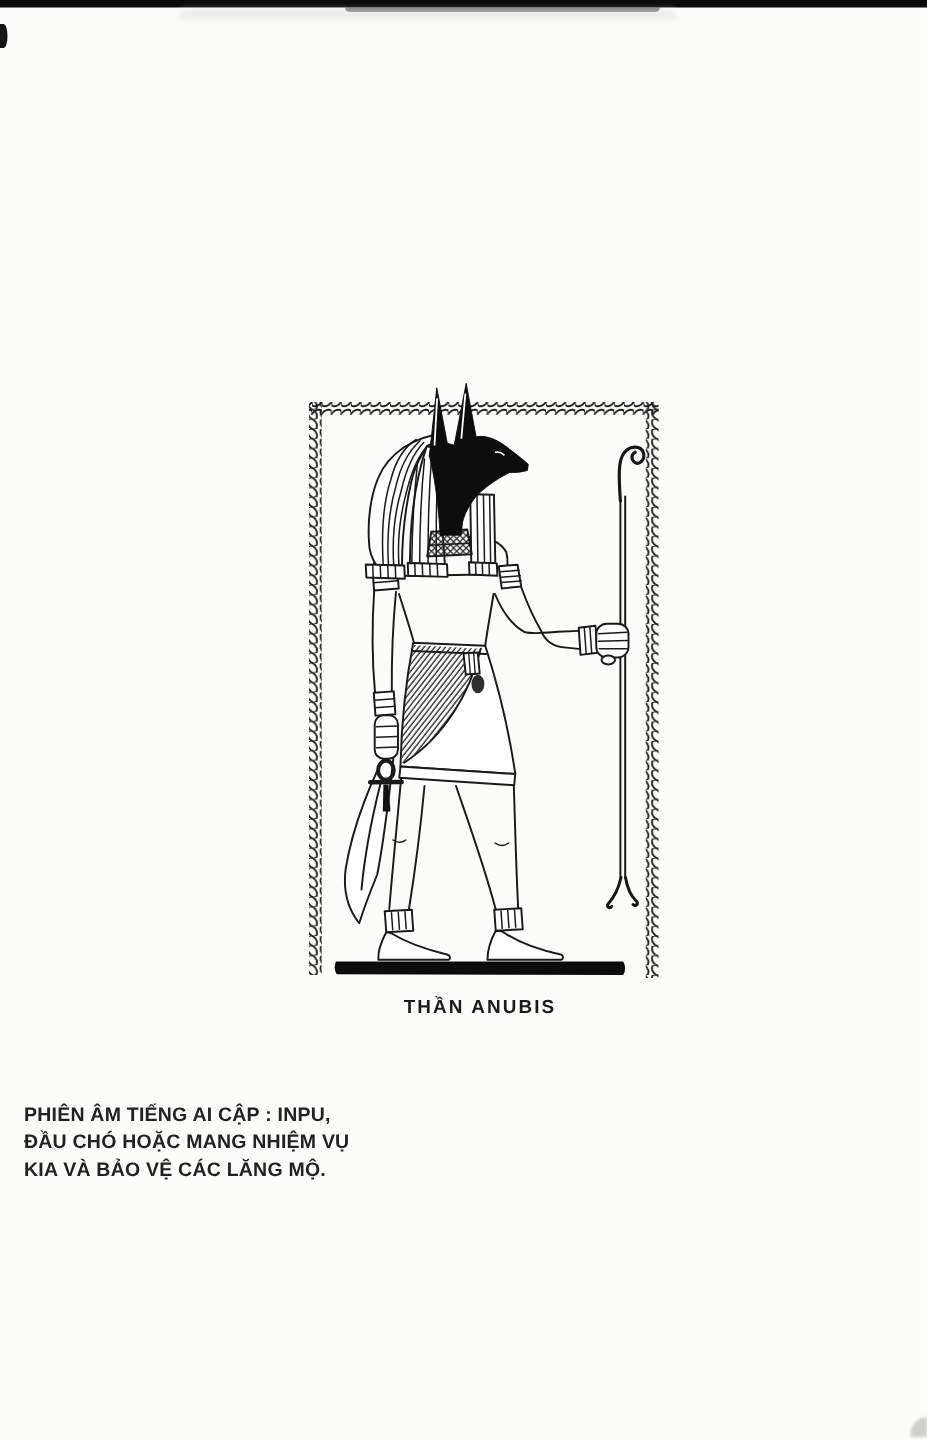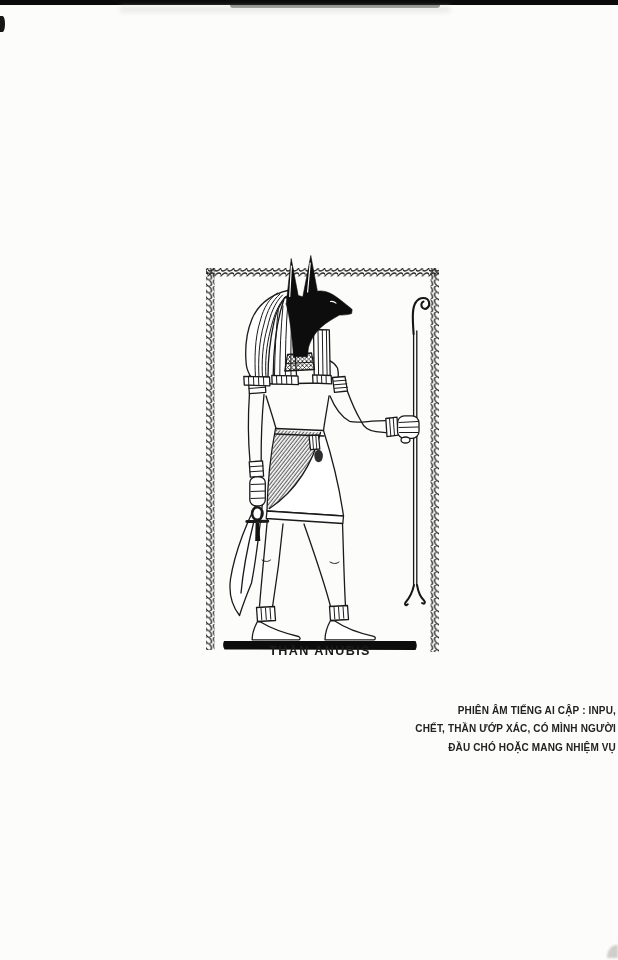--- a/index.html
+++ b/index.html
@@ -9,26 +9,26 @@
     font-family:"Liberation Sans", sans-serif;color:#1f1f1f;
   }
   .top-bar{position:absolute;top:0;left:0;width:618px;height:5px;background:#0b0b0b;}
   .top-bar:after{content:"";position:absolute;top:5px;left:230px;width:210px;height:3px;background:#1d1d1d;opacity:.55;border-radius:0 0 3px 3px;}
   .top-haze{position:absolute;top:6px;left:120px;width:330px;height:7px;background:#d9d9d6;opacity:.45;filter:blur(2px);}
   .left-blob{position:absolute;top:16px;left:0;width:5px;height:16px;background:#161616;border-radius:0 70% 70% 0;filter:blur(.4px);}
   .corner-smudge{position:absolute;right:0;bottom:2px;width:11px;height:13px;background:#c7c7c4;border-radius:90% 0 0 0;filter:blur(1px);opacity:.85;}
   .illo{position:absolute;top:0;left:0;margin:0;width:618px;height:960px;pointer-events:none;}
   .illo svg{display:block;width:618px;height:960px;}
   .caption{
-    position:absolute;top:644px;left:22px;width:596px;text-align:center;
+    position:absolute;top:664px;left:22px;width:596px;text-align:center;
     font-size:12.6px;font-weight:700;letter-spacing:1.4px;color:#1b1b1b;
   }
   .desc{
-    position:absolute;top:702px;left:16px;width:600px;text-align:right;
-    font-size:10px;font-weight:700;letter-spacing:.15px;line-height:18.4px;color:#222;
+    position:absolute;top:734px;left:16px;width:600px;text-align:left;
+    font-size:13px;font-weight:700;letter-spacing:.15px;line-height:18.4px;color:#222;
   }
 </style>
 </head>
 <body>
 
 <div class="page">
   <div class="top-bar"></div>
   <div class="top-haze"></div>
   <div class="left-blob"></div>
 
@@ -172,18 +172,18 @@
           <path d="M330.5,301.5 C332.5,301 334.5,301.8 336,303.2" stroke="#fff" stroke-width="1.1"></path>
         </g>
       </g>
     </svg>
   </figure>
 
   <div class="caption">THẦN ANUBIS</div>
 
   <div class="desc">
     <div>PHIÊN ÂM TIẾNG AI CẬP : INPU,</div>
-    <div>CHẾT, THẦN ƯỚP XÁC, CÓ MÌNH NGƯỜI</div>
     <div>ĐẦU CHÓ HOẶC MANG NHIỆM VỤ</div>
+    <div>KIA VÀ BẢO VỆ CÁC LĂNG MỘ.</div>
   </div>
 
   <div class="corner-smudge"></div>
 </div>
 
 </body></html>

